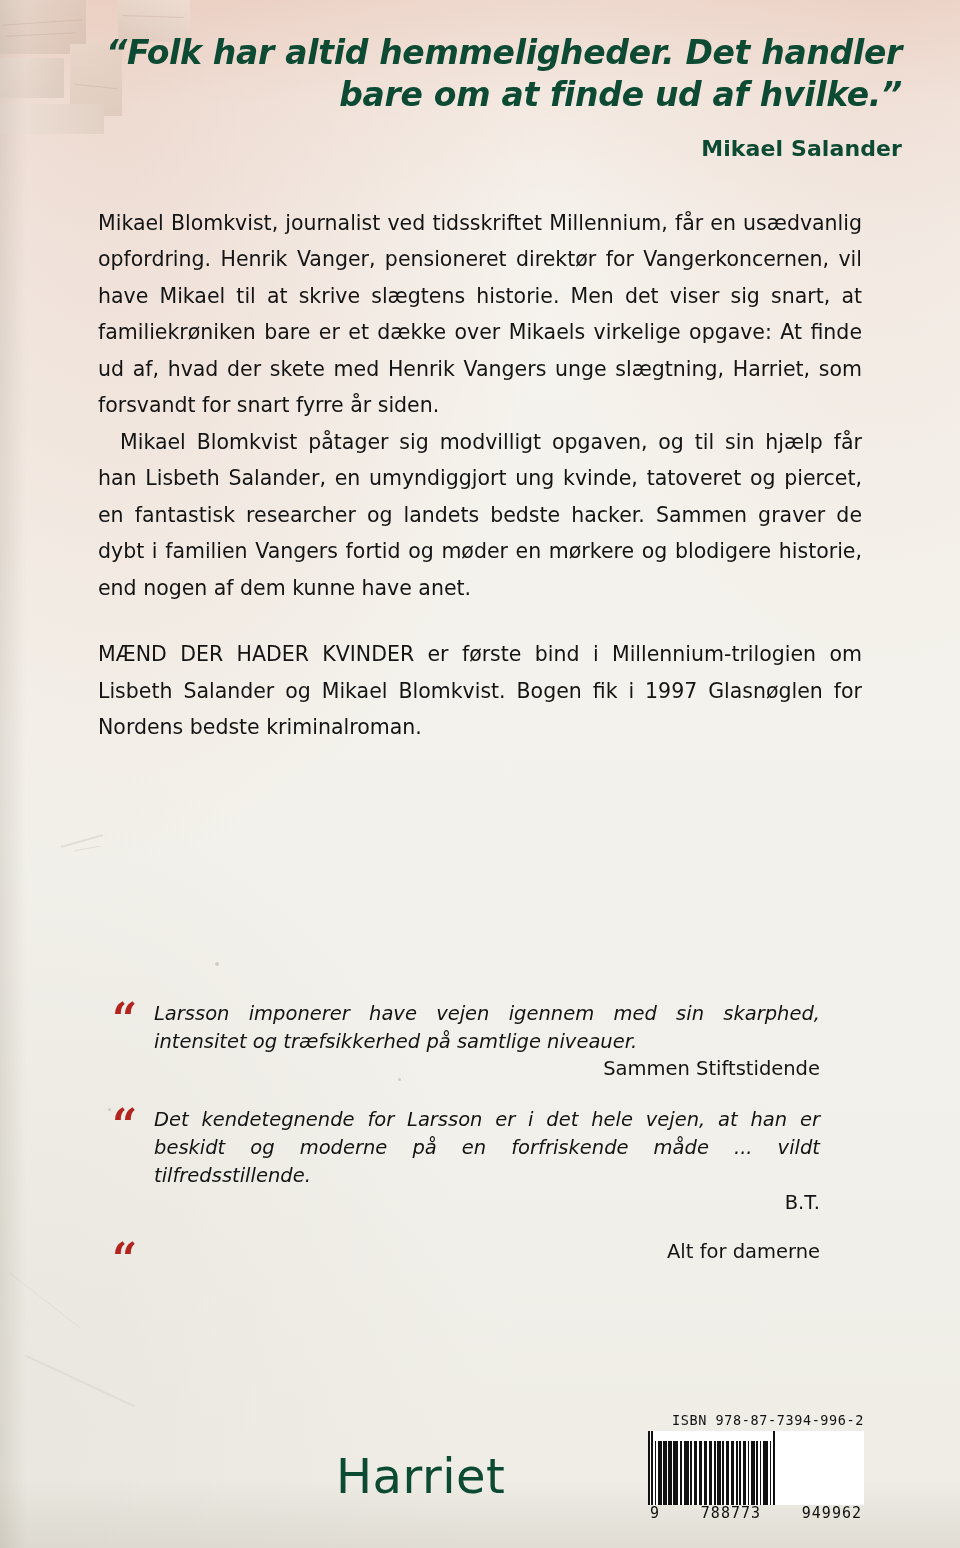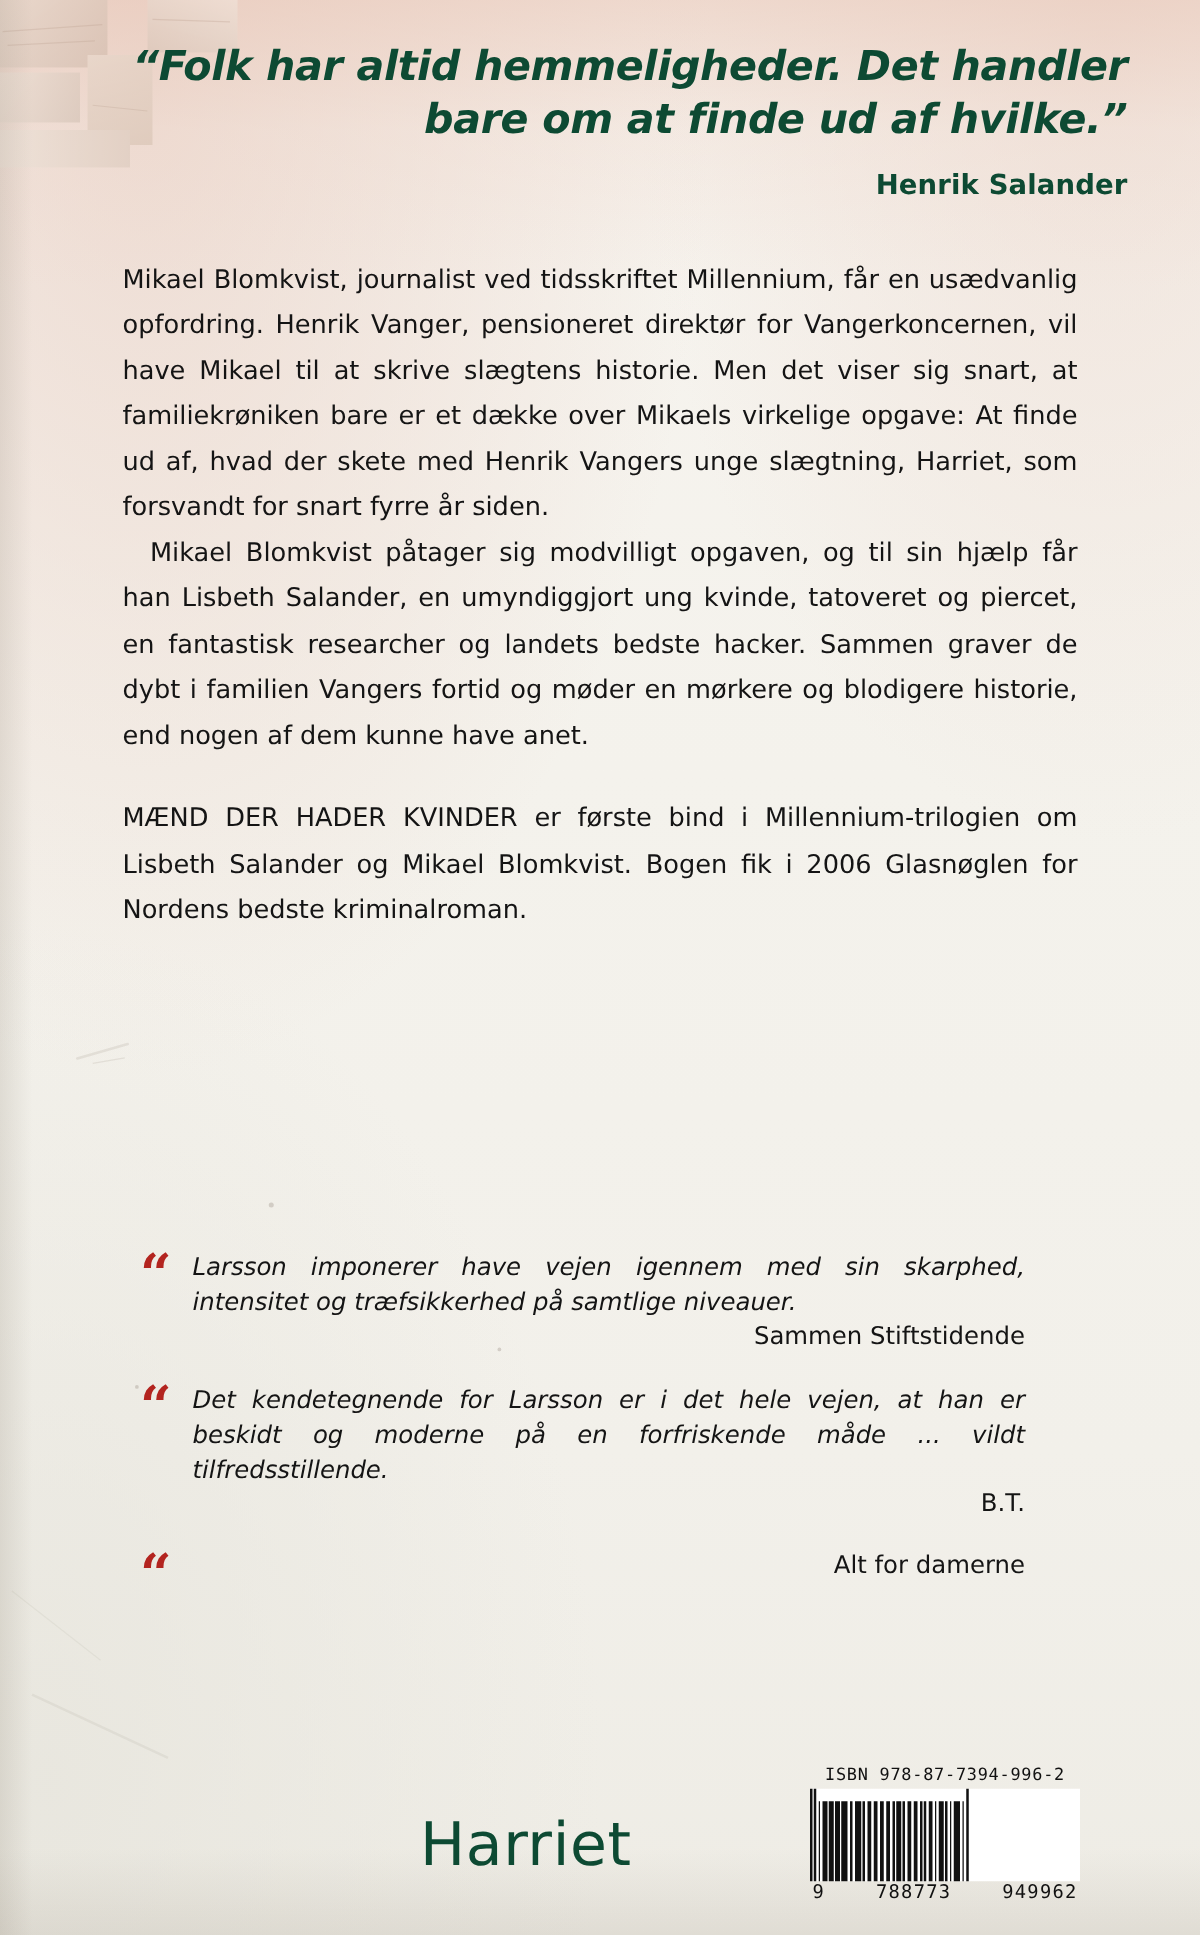--- a/index.html
+++ b/index.html
@@ -192,21 +192,21 @@
     position: absolute;
     right: 96px;
     top: 1412px;
     width: 216px;
   }
   .isbn-text {
     font-family: "DejaVu Sans Mono", monospace;
     font-size: 13.5px;
     letter-spacing: 0.6px;
     color: #111;
-    text-align: center;
+    text-align: right;
     margin-bottom: 3px;
   }
   .barcode {
     height: 74px;
     display: flex;
     align-items: flex-end;
     gap: 0;
     background: #fff;
   }
   .barcode i {
@@ -252,26 +252,26 @@
   <div class="crease c3"></div>
   <div class="crease c4"></div>
   <div class="speck" style="left:215px; top:962px; width:4px; height:4px;"></div>
   <div class="speck" style="left:108px; top:1108px; width:3px; height:3px;"></div>
   <div class="speck" style="left:398px; top:1078px; width:3px; height:3px;"></div>
 
   <div class="content">
 
     <div class="pull-quote">“Folk har altid hemmeligheder. Det handler bare om at finde ud af hvilke.”</div>
 
-    <div class="pull-quote-attrib">Henrik Salander</div>
+    <div class="pull-quote-attrib">Mikael Salander</div>
 
     <div class="blurb">
       <p>Mikael Blomkvist, journalist ved tidsskriftet Millennium, får en usædvanlig opfordring. Henrik Vanger, pensioneret direktør for Vangerkoncernen, vil have Mikael til at skrive slægtens historie. Men det viser sig snart, at familiekrøniken bare er et dække over Mikaels virkelige opgave: At finde ud af, hvad der skete med Henrik Vangers unge slægtning, Harriet, som forsvandt for snart fyrre år siden.</p>
       <p class="indent">Mikael Blomkvist påtager sig modvilligt opgaven, og til sin hjælp får han Lisbeth Salander, en umyndiggjort ung kvinde, tatoveret og piercet, en fantastisk researcher og landets bedste hacker. Sammen graver de dybt i familien Vangers fortid og møder en mørkere og blodigere historie, end nogen af dem kunne have anet.</p>
-      <p class="gap">MÆND DER HADER KVINDER er første bind i Millennium-trilogien om Lisbeth Salander og Mikael Blomkvist. Bogen fik i 2006 Glasnøglen for Nordens bedste kriminalroman.</p>
+      <p class="gap">MÆND DER HADER KVINDER er første bind i Millennium-trilogien om Lisbeth Salander og Mikael Blomkvist. Bogen fik i 1997 Glasnøglen for Nordens bedste kriminalroman.</p>
     </div>
 
     <div class="reviews">
 
       <div class="review">
         <span class="qmark">“</span>
         <div class="rtext">Larsson imponerer have vejen igennem med sin skarphed, intensitet og træfsikkerhed på samtlige niveauer.</div>
         <div class="rsource">Sammen Stiftstidende</div>
       </div>
 

